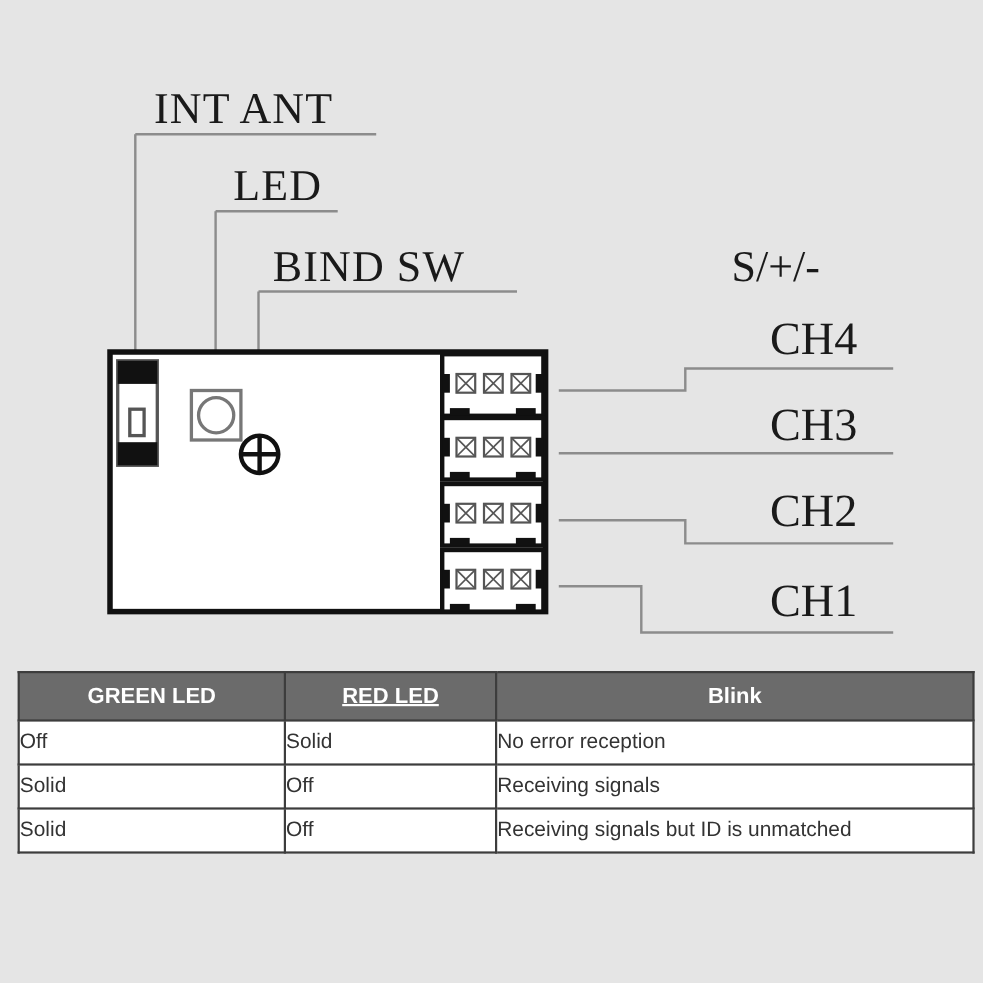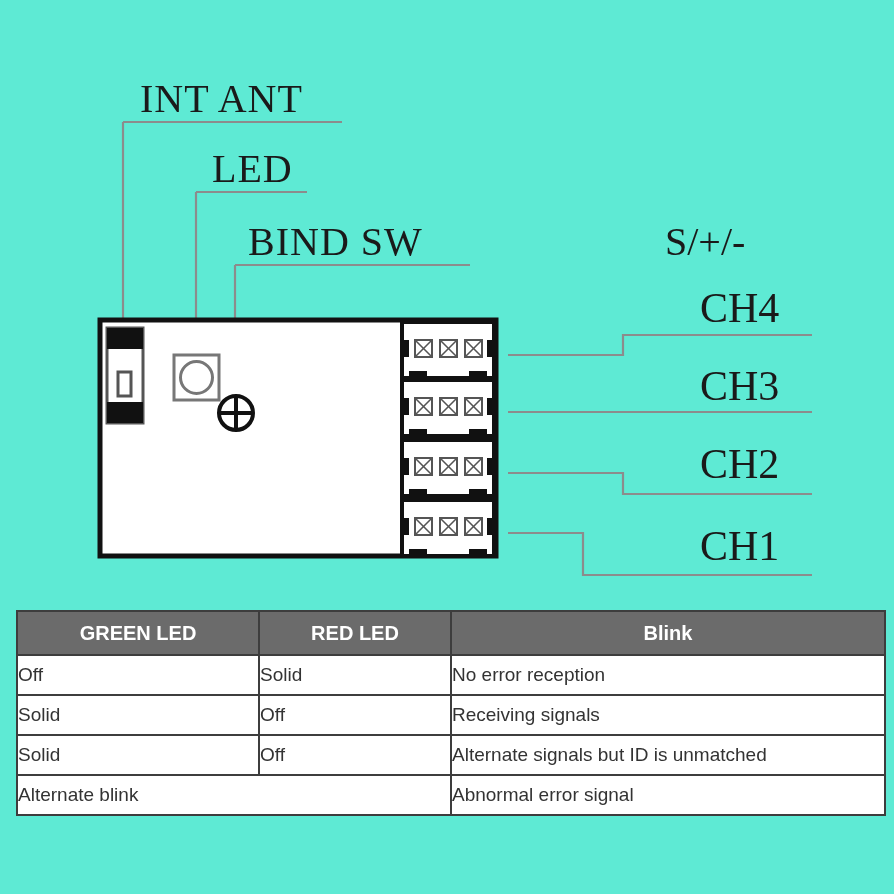--- a/index.html
+++ b/index.html
@@ -10,21 +10,21 @@
   body {
     width: 894px;
     height: 894px;
     font-family: "Liberation Sans", sans-serif;
     overflow: hidden;
   }
   #page {
     position: relative;
     width: 894px;
     height: 894px;
-    background: #5eead4;
+    background: #e5e5e5;
   }
 
   
   #diagram {
     position: absolute;
     left: 0;
     top: 0;
     width: 894px;
     height: 600px;
   }
@@ -131,21 +131,21 @@
   }
   #status-table thead th {
     background: #6b6b6b;
     color: #ffffff;
     font-weight: bold;
     font-size: 20px;
     height: 42px;
     border-color: #3d3d3d;
   }
   .col-green { width: 240px; }
-  .col-red   { width: 190px; }
+  .col-red   { width: 190px; text-decoration: underline; }
   .col-status{ width: 432px; }
 </style>
 </head>
 <body>
 
 <div id="page">
 
   <div id="diagram">
     <svg width="894" height="600" viewBox="0 0 894 600" xmlns="http://www.w3.org/2000/svg">
 
@@ -289,22 +289,18 @@
         <td>No error reception</td>
       </tr>
       <tr>
         <td>Solid</td>
         <td>Off</td>
         <td>Receiving signals</td>
       </tr>
       <tr>
         <td>Solid</td>
         <td>Off</td>
-        <td>Alternate signals but ID is unmatched</td>
-      </tr>
-      <tr>
-        <td colspan="2">Alternate blink</td>
-        <td>Abnormal error signal</td>
+        <td>Receiving signals but ID is unmatched</td>
       </tr>
     </tbody>
   </table>
 
 </div>
 
 </body></html>

